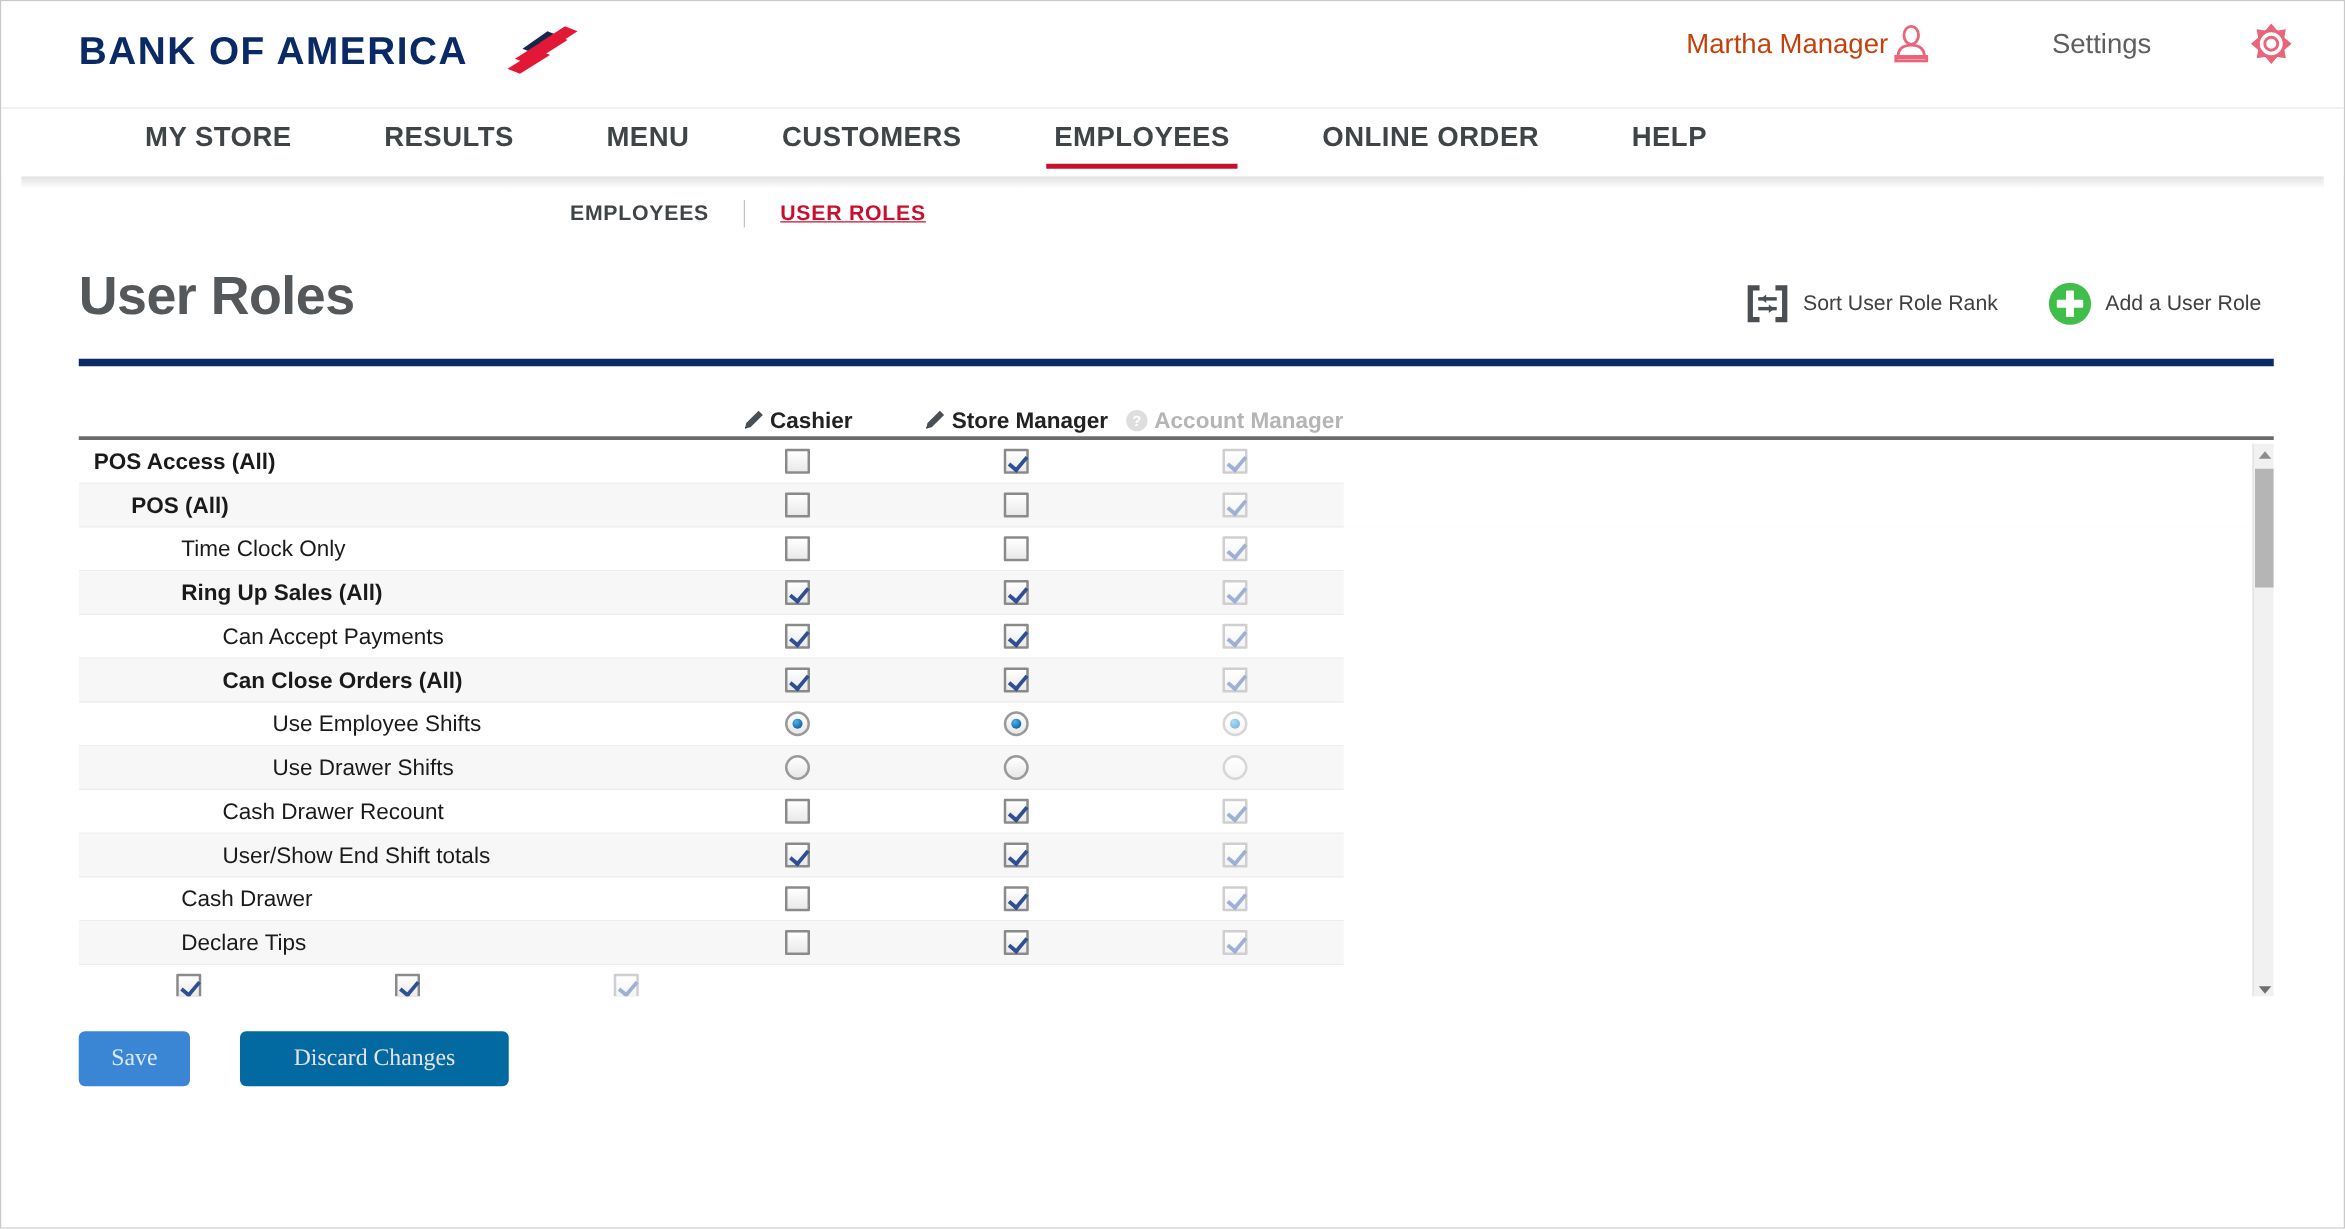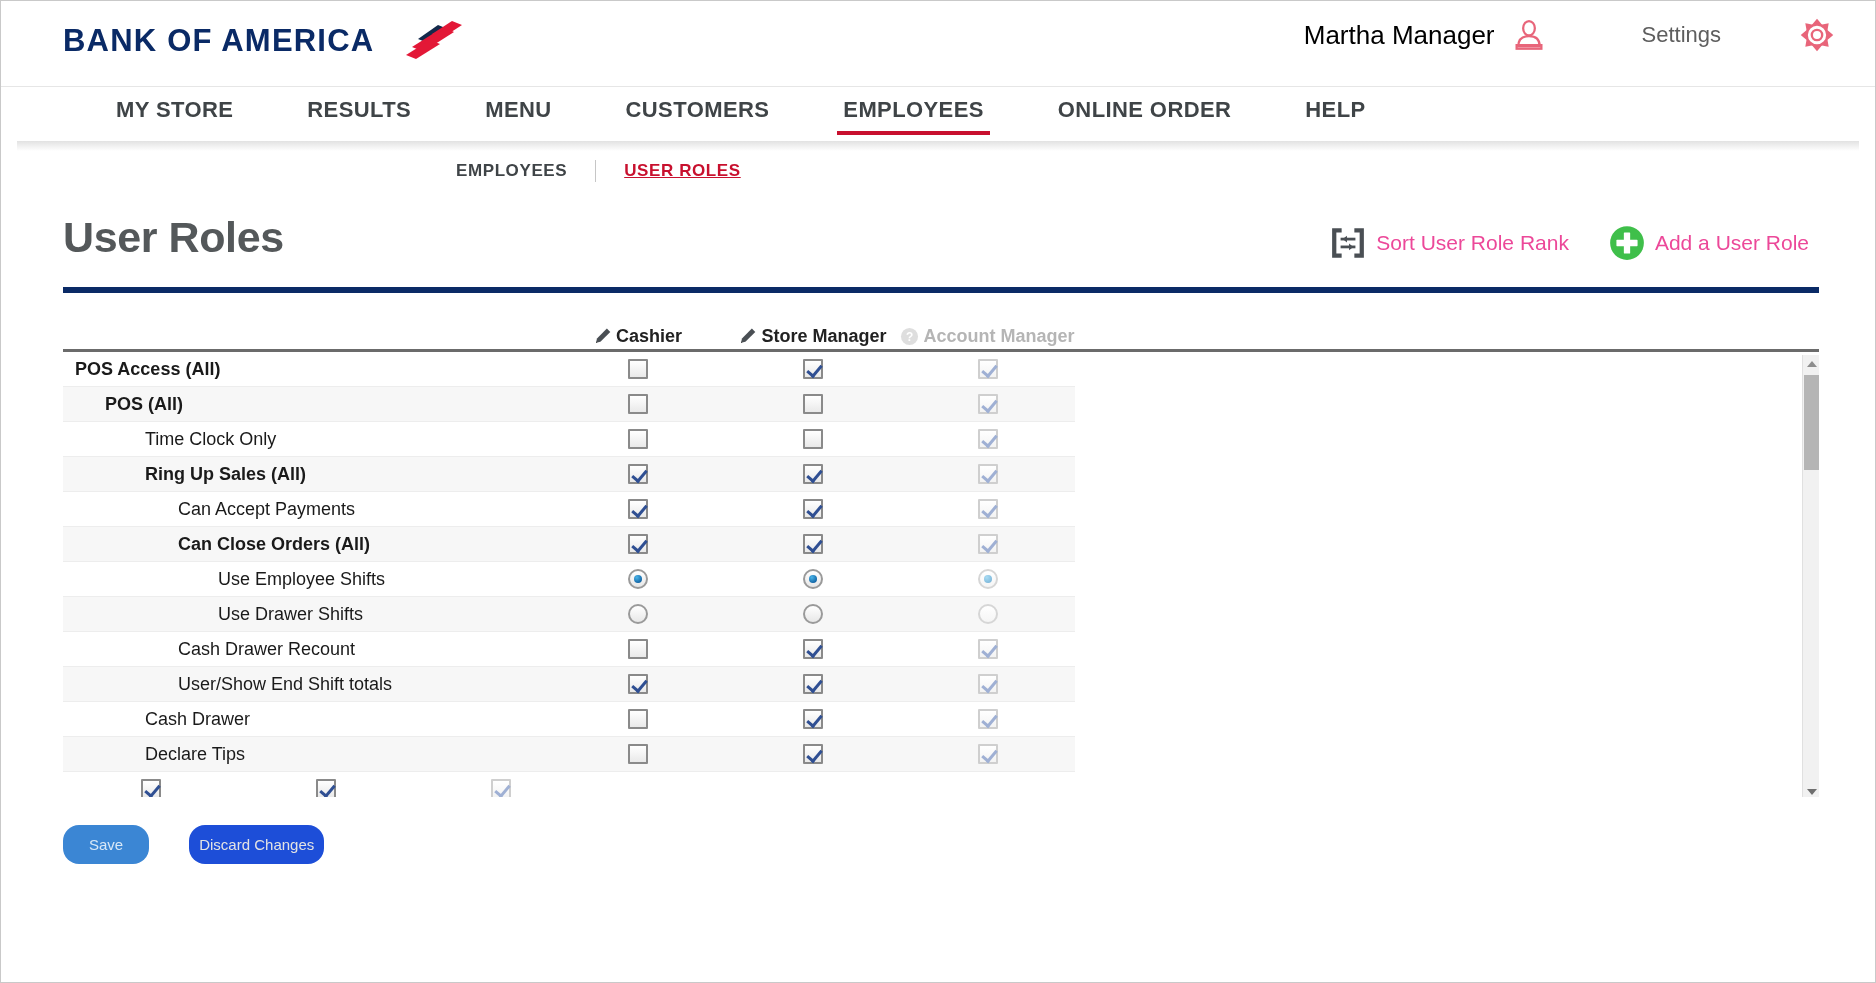--- a/index.html
+++ b/index.html
@@ -36,22 +36,22 @@
     color: #0a2a66;
     white-space: nowrap;
   }
   .logo-flag { width: 88px; height: 40px; display: block; }
 
   .account-area {
     position: absolute; right: 40px; top: 16px;
     display: flex; align-items: center; gap: 0;
   }
   .acct-name {
-    font-size: 26px; color: #000000;
-    margin-right: 16px; white-space: nowrap;
+    font-size: 22px; color: #c2410c;
+    margin-right: 0; white-space: nowrap;
   }
   .user-icon { width: 36px; height: 36px; }
   .settings-label {
     font-size: 22px; color: #5e5e5e;
     margin-left: 95px; margin-right: 78px; white-space: nowrap;
   }
   .gear-icon { width: 36px; height: 36px; }
 
   
   .mainnav {
@@ -119,21 +119,21 @@
   }
   .header-actions {
     position: absolute; right: 10px; top: 12px;
     display: flex; align-items: center; gap: 0;
   }
   .action-btn {
     display: flex; align-items: center; gap: 10px;
     cursor: pointer;
   }
   .action-btn + .action-btn { margin-left: 40px; }
-  .action-label { font-size: 21px; color: #ec4899; white-space: nowrap; }
+  .action-label { font-size: 17px; color: #404040; white-space: nowrap; }
   .sort-icon { width: 36px; height: 34px; }
   .plus-icon { width: 36px; height: 36px; }
 
   .navy-rule {
     margin: 8px 56px 0 62px;
     height: 6px; background: #0a2a66;
   }
 
   
   .table-zone {
@@ -273,32 +273,32 @@
     background: #b5b5b5;
     cursor: pointer;
   }
 
   
   .footer {
     margin: 28px 0 0 62px;
     display: flex; align-items: center; gap: 40px;
   }
   .btn {
-    border: none; border-radius: 16px;
-    font-family: Liberation Sans, sans-serif;
-    font-size: 15px;
+    border: none; border-radius: 5px;
+    font-family: Liberation Serif, serif;
+    font-size: 19px;
     cursor: pointer;
   }
   .btn-save {
     background: #3b86d4; color: #d8e8f7;
     padding: 11px 26px;
   }
   .btn-discard {
-    background: #1d4ed8; color: #e3e3e3;
-    padding: 11px 10px;
+    background: #0369a1; color: #e3e3e3;
+    padding: 11px 43px;
     cursor: default;
   }
 </style>
 </head>
 <body>
 
 <div class="window">
 
   <div class="topbar">
 

